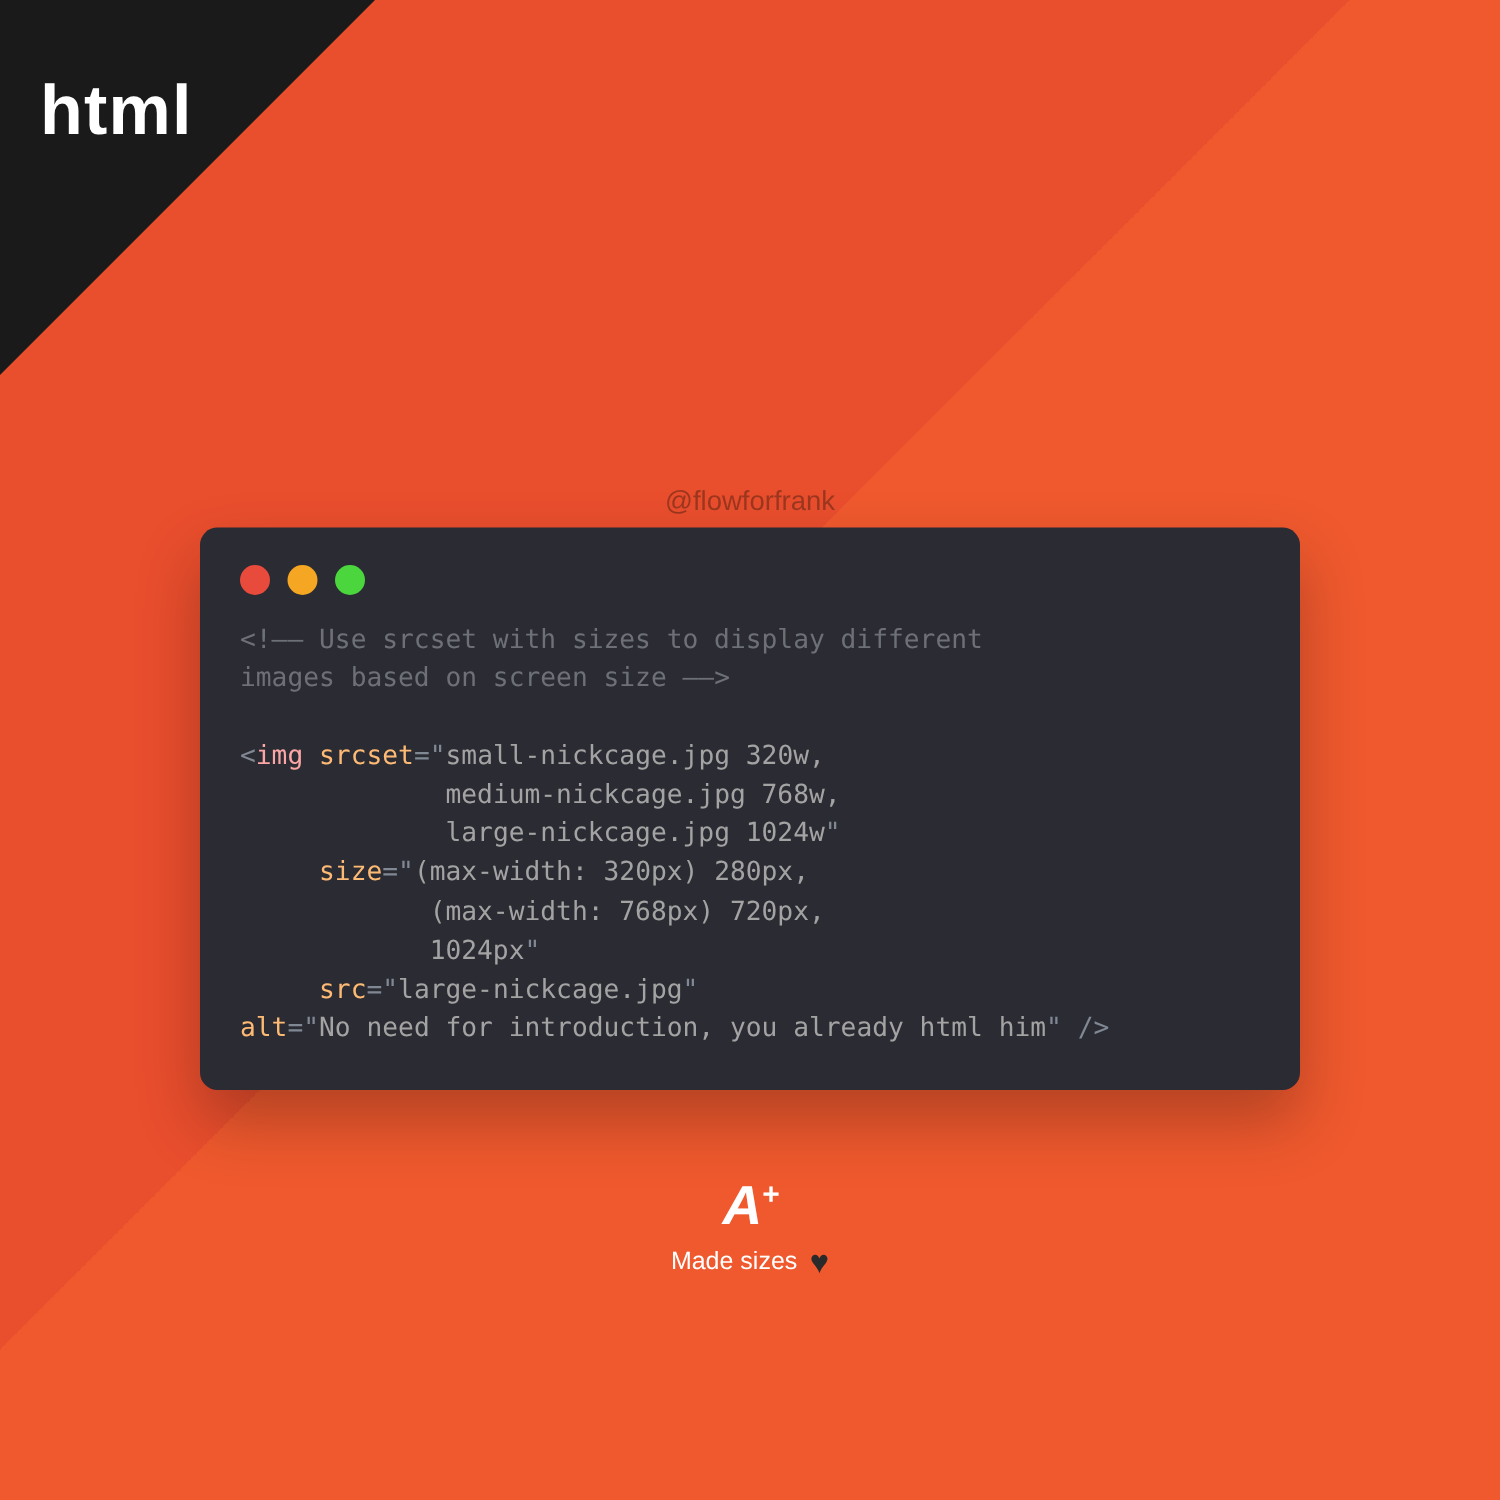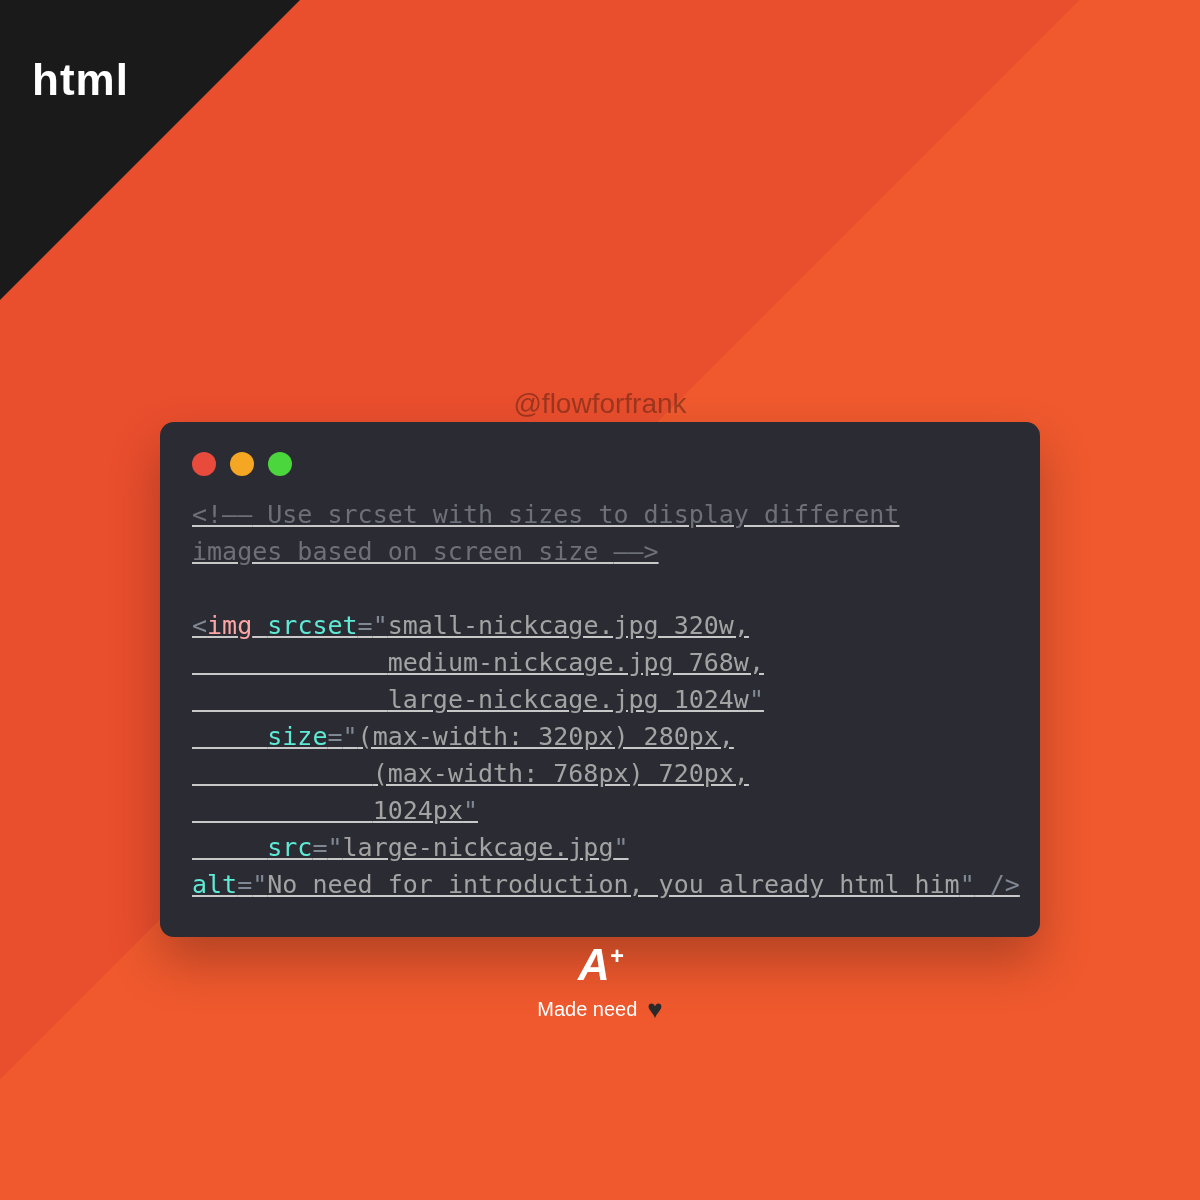--- a/index.html
+++ b/index.html
@@ -18,32 +18,32 @@
     width: 0;
     height: 0;
     border-top: 300px solid #1a1a1a;
     border-right: 300px solid transparent;
   }
   .corner-label {
     position: absolute;
     top: 55px;
     left: 32px;
     color: #fff;
-    font-size: 44px;
+    font-size: 56px;
     font-weight: 700;
     letter-spacing: 1px;
     font-family: 'Segoe UI', Arial, sans-serif;
   }
   .handle {
     position: absolute;
     top: 388px;
     left: 50%;
     transform: translateX(-50%);
     color: rgba(40, 20, 10, 0.4);
-    font-size: 28px;
+    font-size: 22px;
     font-family: 'Segoe UI', Arial, sans-serif;
     text-align: right;
   }
   .code-window {
     position: absolute;
     top: 422px;
     left: 50%;
     transform: translateX(-50%);
     width: 880px;
     background: #2b2b33;
@@ -59,30 +59,29 @@
   .dot {
     width: 24px;
     height: 24px;
     border-radius: 50%;
   }
   .dot.red { background: #e84b3b; }
   .dot.yellow { background: #f5a623; }
   .dot.green { background: #4bd63d; }
   pre.code {
     font-family: ui-monospace, 'SF Mono', Monaco, Consolas, monospace;
-    font-size: 25px;
+    font-size: 21px;
     line-height: 1.48;
     white-space: pre;
     color: #c8c8c8;
-    text-decoration: underline;
   }
   .c-comment { color: #6d7177; }
   .c-punct   { color: #808893; }
   .c-tag     { color: #fca5a5; }
-  .c-attr    { color: #5eead4; }
+  .c-attr    { color: #fdba74; }
   .c-str     { color: #a3a3a3; }
   .footer {
     position: absolute;
     top: 940px;
     left: 50%;
     transform: translateX(-50%);
     text-align: center;
     color: #fff;
   }
   .logo {
@@ -136,16 +135,16 @@
      <span class="c-attr">src</span><span class="c-punct">=</span><span class="c-punct">"</span><span class="c-str">large-nickcage.jpg</span><span class="c-punct">"</span>
 <span class="c-attr">alt</span><span class="c-punct">=</span><span class="c-punct">"</span><span class="c-str">No need for introduction, you already html him</span><span class="c-punct">"</span><span class="c-punct"> /&gt;</span></pre>
 </div>
 
 <div class="footer">
   <div class="logo">
     <span>A</span>
       <span class="plus">+</span>
   </div>
   <div class="made">
-    <span>Made need</span>
+    <span>Made sizes</span>
     <span class="heart">♥</span>
   </div>
 </div>
 
 </body></html>

